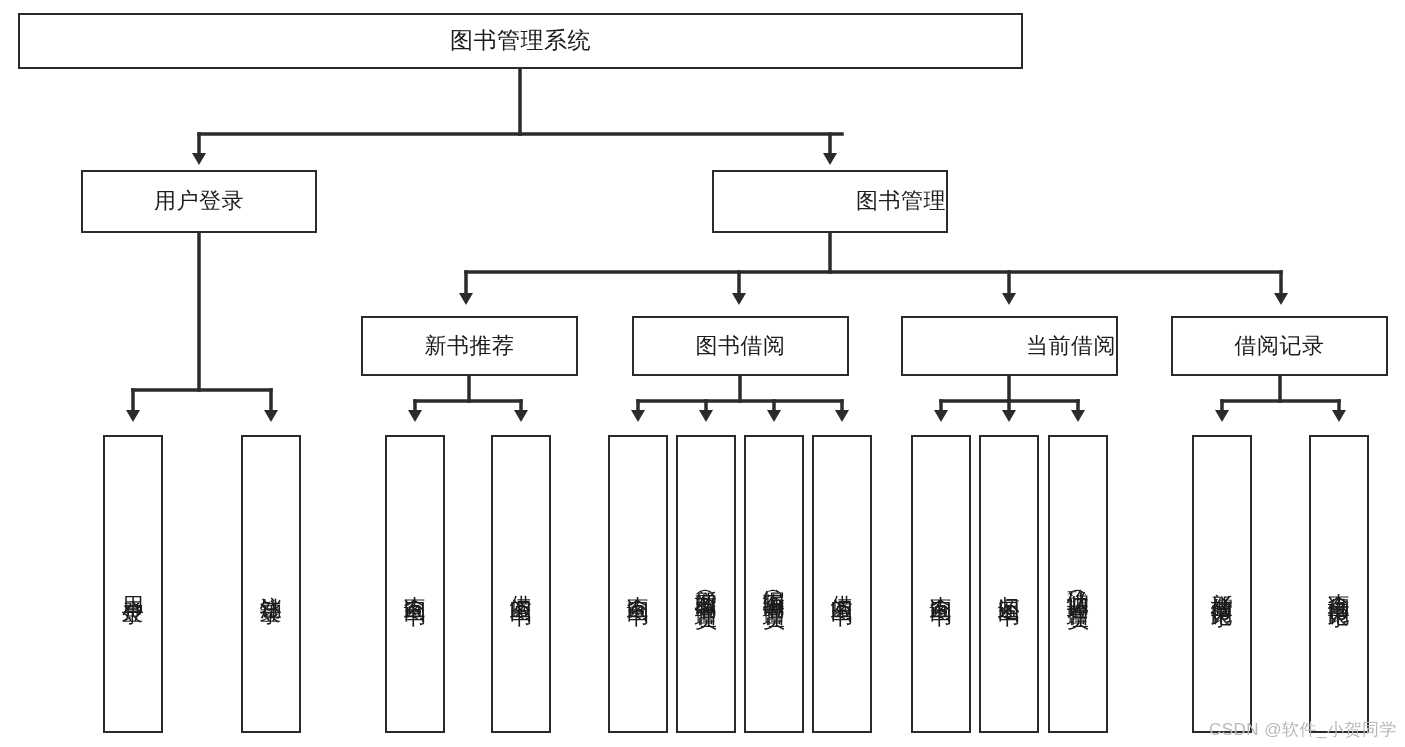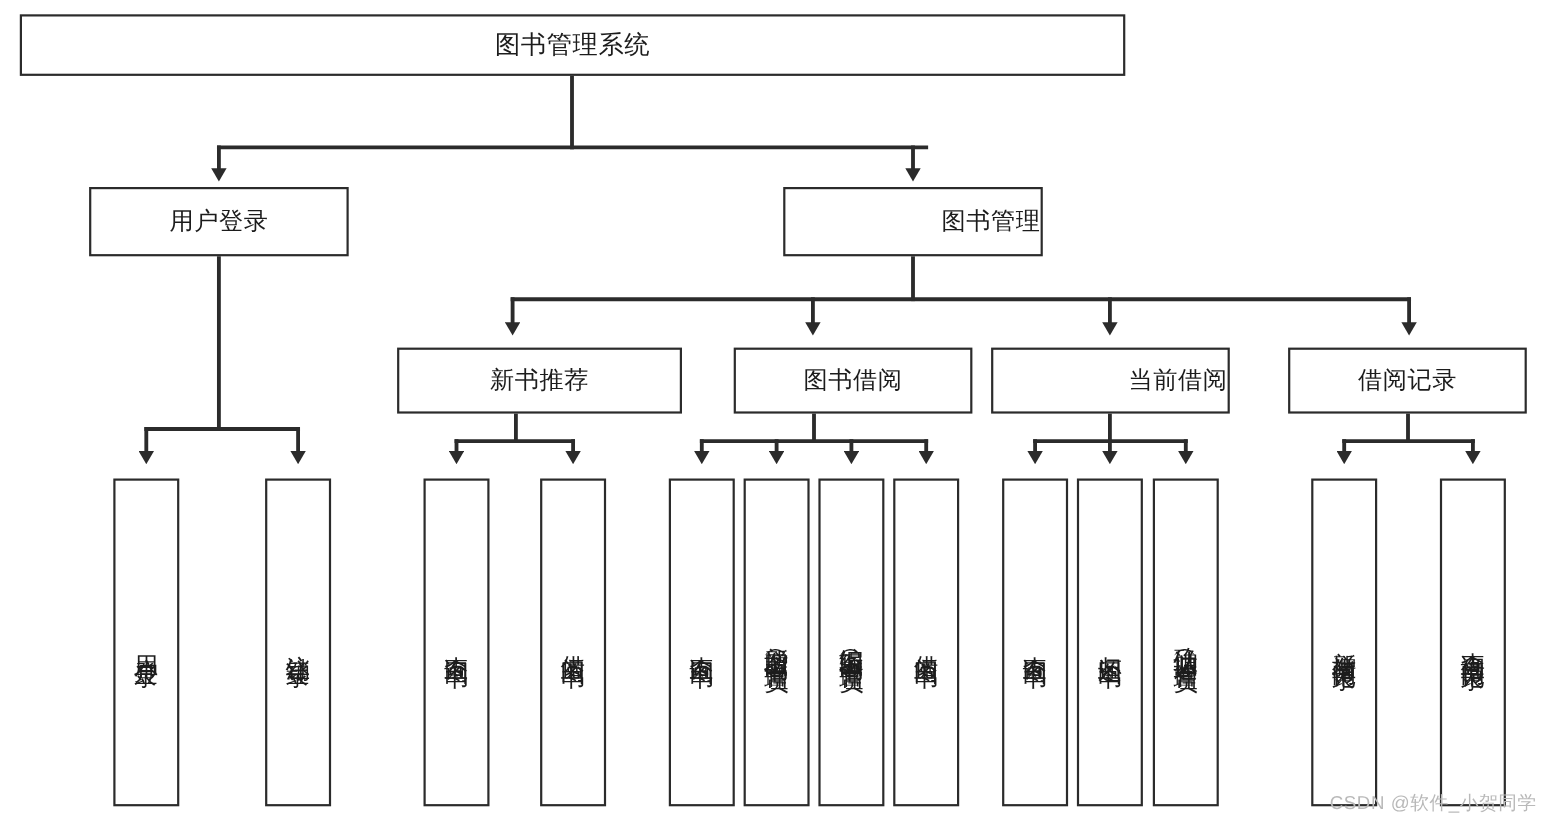--- a/index.html
+++ b/index.html
@@ -128,24 +128,24 @@
     <span>图书管理系统</span>
   </div>
 
   <div class="node node-h" style="left:81px; top:170px; width:236px; height:63px;">
     <span>用户登录</span>
   </div>
   <div class="node node-h" style="left:712px; top:170px; width:236px; height:63px;justify-content:flex-end;">
     <span>图书管理</span>
   </div>
 
-  <div class="node node-h" style="left:361px; top:316px; width:259px; height:60px;">
+  <div class="node node-h" style="left:361px; top:316px; width:217px; height:60px;">
     <span>新书推荐</span>
   </div>
-  <div class="node node-h" style="left:632px; top:316px; width:217px; height:60px;margin-left:35px;">
+  <div class="node node-h" style="left:632px; top:316px; width:217px; height:60px;">
     <span>图书借阅</span>
   </div>
   <div class="node node-h" style="left:901px; top:316px; width:217px; height:60px;justify-content:flex-end;">
     <span>当前借阅</span>
   </div>
   <div class="node node-h" style="left:1171px; top:316px; width:217px; height:60px;">
     <span>借阅记录</span>
   </div>
 
   <div class="node node-v" style="left:103px; top:435px; width:60px; height:298px;">

